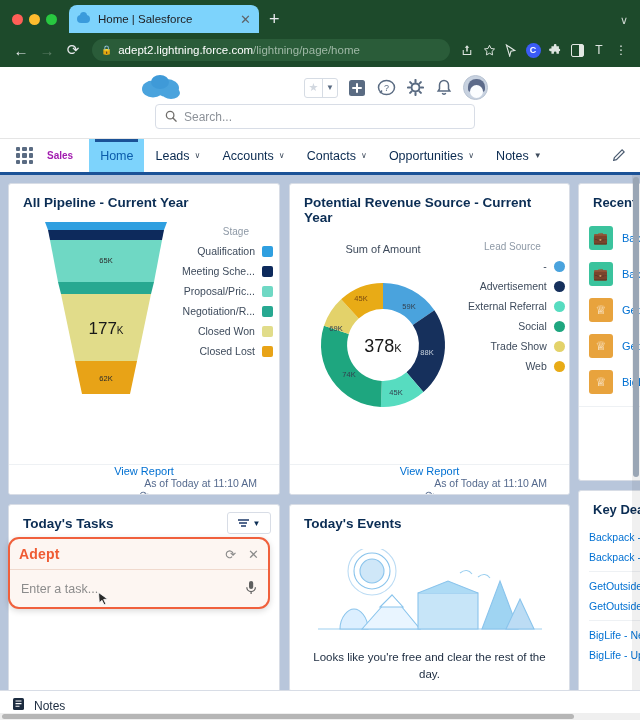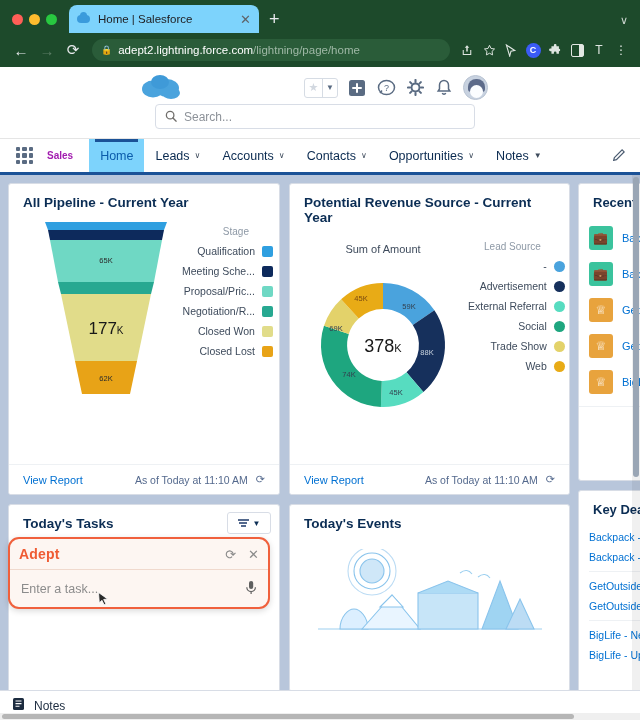--- a/index.html
+++ b/index.html
@@ -228,20 +228,21 @@
   }
   .legend-label { font-size: 10.5px; color: #3e4b5c; white-space: nowrap; }
   .swatch { width: 11px; height: 11px; border-radius: 2px; flex: none; }
   .swatch.round { border-radius: 50%; }
 
   .card-foot {
     position: absolute; left: 0; right: 0; bottom: 0;
     height: 30px; display: flex; align-items: center;
     padding: 0 14px; border-top: 1px solid #eef1f4;
     background: #fff;
+    flex-direction: column;
   }
   .view-report { font-size: 11px; color: #0070d2; }
   .as-of { font-size: 10.5px; color: #54698d; margin-left: auto; margin-right: 8px; }
   .refresh-ico { font-size: 11px; color: #54698d; }
 
   
   .donut-wrap { width: 170px; position: relative; height: 190px; }
   .sum-label { font-size: 11px; color: #3e4b5c; text-align: center; padding-top: 2px; margin-top: 10px;}
 
   .slice-val { font-size: 7.5px; fill: #2b2b2b; }
@@ -660,20 +661,21 @@
             <path d="M30 80c0-12 8-20 14-20s14 8 14 20z" fill="#dcefff"></path>
             <path d="M52 80l30-34 28 34z" fill="#e9f5ff"></path>
             <path d="M70 58l12-12 11 12z" fill="#fff"></path>
             <path d="M108 80V44h60v36z" fill="#c7e5f8"></path>
             <path d="M108 44l30-12 30 12" fill="#aedbf5"></path>
             <path d="M172 80l18-48 18 48z" fill="#9fd4f2"></path>
             <path d="M196 80l14-30 14 30z" fill="#bcdcf4"></path>
           </g>
         </svg>
       </div>
+      <div class="empty-text events">Looks like you're free and clear the rest of the day.</div>
     </div>
 
     <div class="card" id="card-recent">
       <div class="card-title small">Recent Records</div>
       <div class="rec-list">
         <div class="rec-row">
           <span class="rec-ico green">💼</span>
           <span class="rec-name">Backpack-01</span>
         </div>
         <div class="rec-row">

